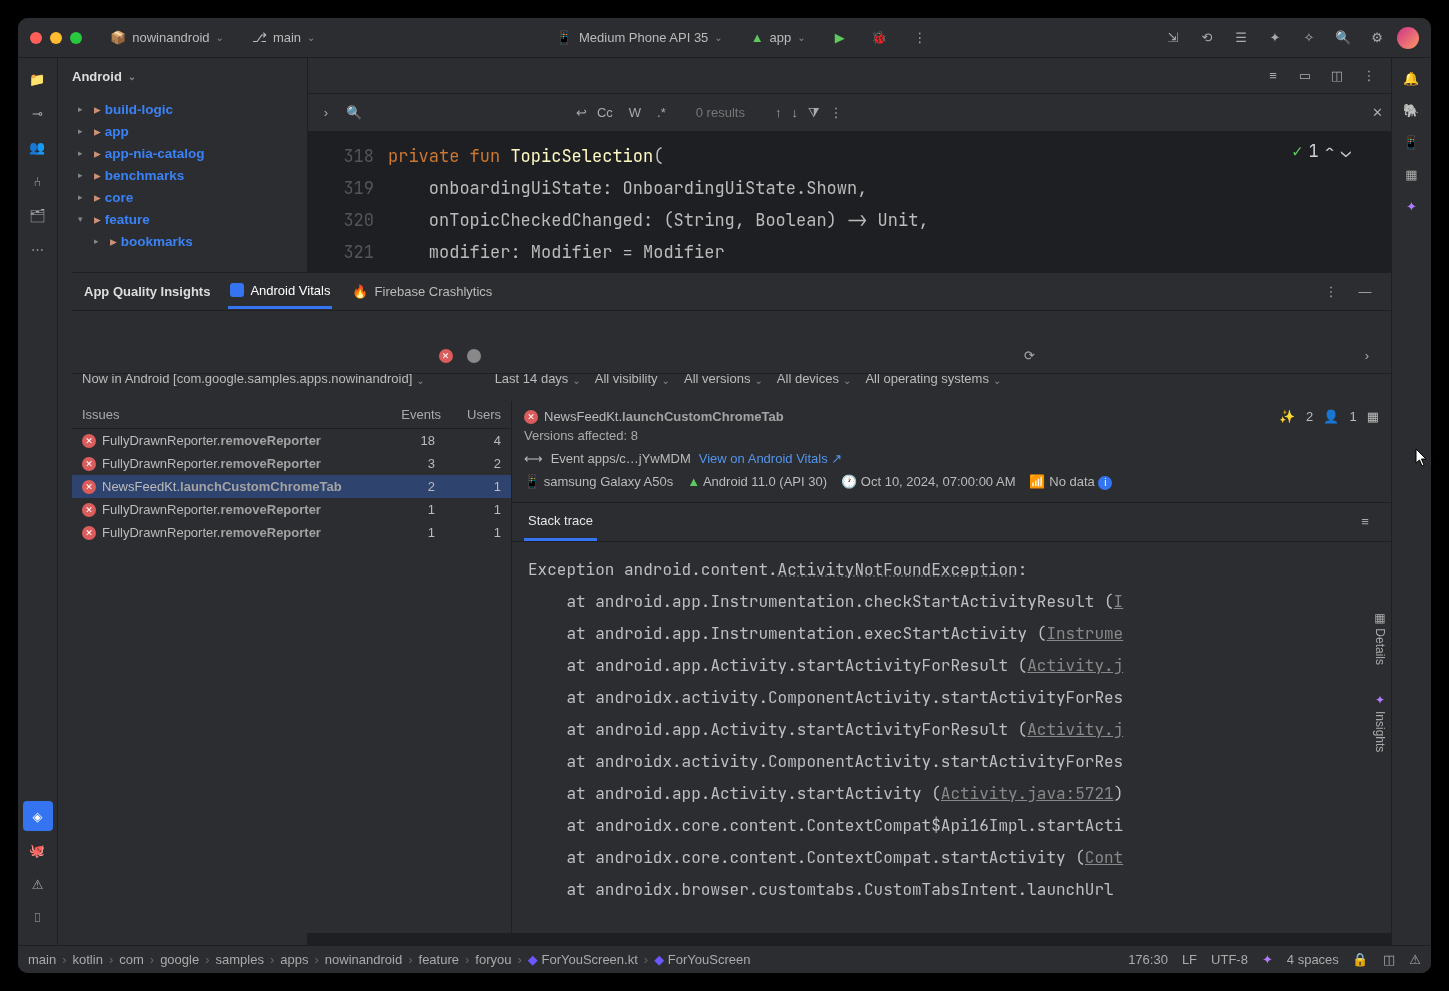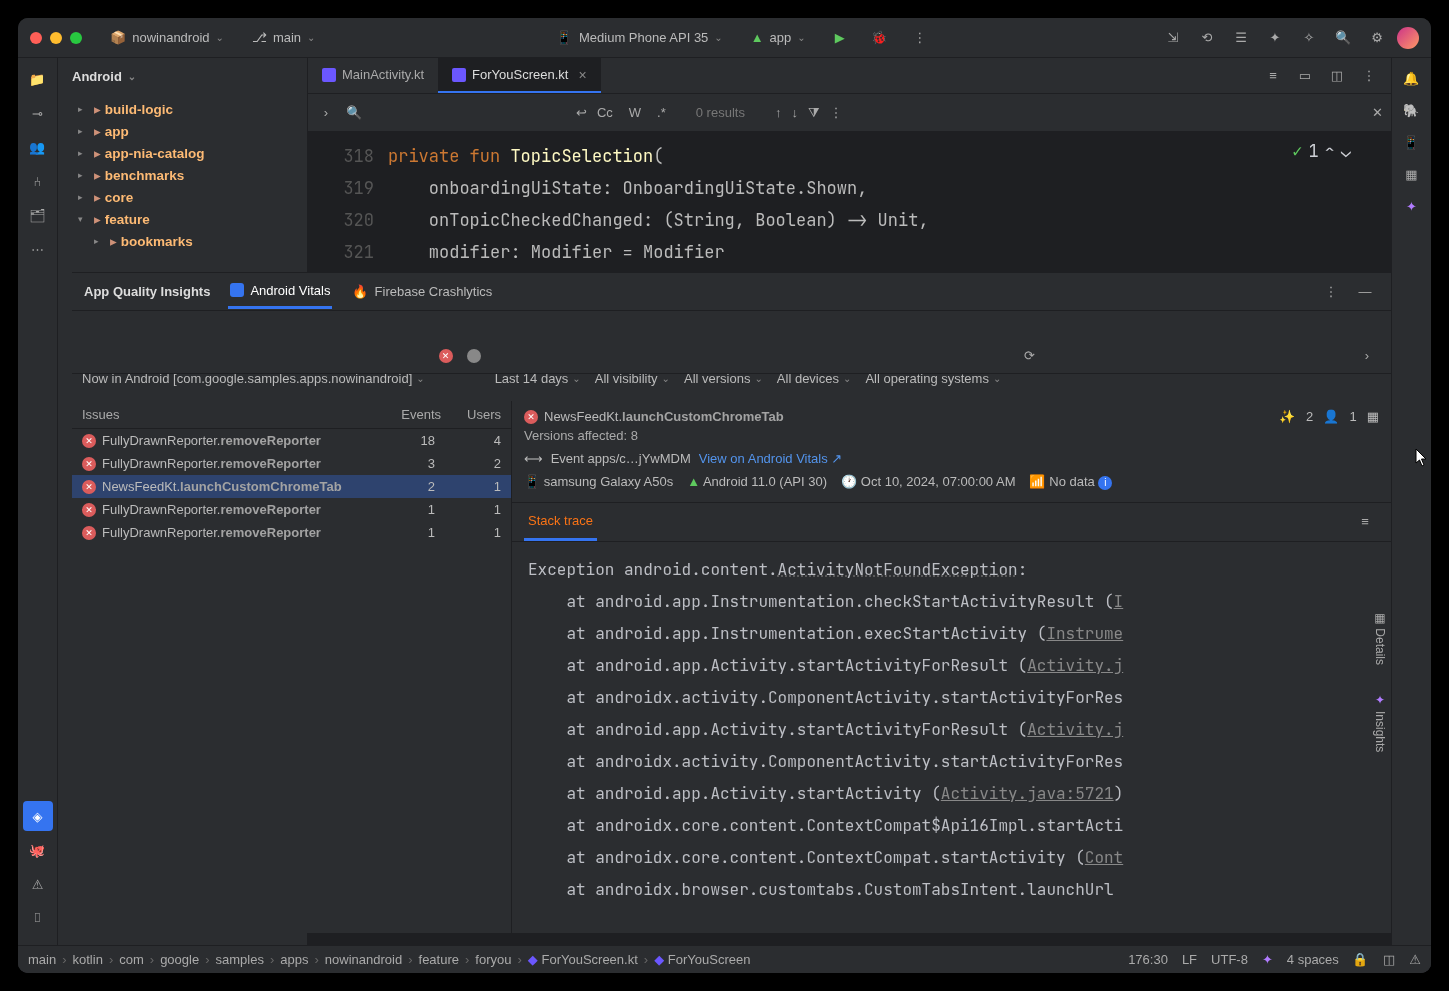--- a/index.html
+++ b/index.html
@@ -63,21 +63,21 @@
   display: flex; flex-direction: column;
 }
 .project-header {
   height: 36px; display: flex; align-items: center; padding: 0 14px;
   font-weight: 600; color: #ddd;
 }
 .tree { padding: 4px 0; font-size: 13.5px; overflow: hidden; }
 .tree-item { display: flex; align-items: center; gap: 4px; padding: 3px 8px 3px 20px; white-space: nowrap; }
 .tree-item .tw { width: 12px; color: #888; font-size: 9px; }
 .tree-item .fold { color: #ce9178; }
-.tree-item .name { color: #fdba74; font-weight: 600; }
+.tree-item .name { color: #3b82f6; font-weight: 600; }
 .tree-item.sub { padding-left: 36px; }
 .editor-col { flex: 1; display: flex; flex-direction: column; overflow: hidden; }
 .tabs {
   height: 36px; background: #2b2d30; border-bottom: 1px solid #1e1f22;
   display: flex; align-items: stretch;
 }
 .tab {
   display: flex; align-items: center; gap: 6px; padding: 0 14px; cursor: pointer;
   border-bottom: 2px solid transparent; color: #aaa;
 }
@@ -120,21 +120,21 @@
   border-bottom: 1px solid #1e1f22;
 }
 .aqi-title { font-weight: 600; color: #ddd; }
 .aqi-tab { display: flex; align-items: center; gap: 6px; padding: 8px 2px; cursor: pointer; }
 .aqi-tab.active { border-bottom: 3px solid #3574f0; color: #fff; text-align: right; }
 .aqi-tabs-right { margin-left: auto; display: flex; gap: 6px; }
 .aqi-filters {
   height: 36px; border-bottom: 1px solid #1e1f22; display: flex; align-items: center;
   padding: 0 10px; gap: 14px; font-size: 13px;
 }
-.filter { display: flex; align-items: center; gap: 4px; cursor: pointer; margin-top: 46px; }
+.filter { display: flex; align-items: flex-end; gap: 4px; cursor: pointer; margin-top: 46px; }
 .circ-e { width: 14px; height: 14px; border-radius: 50%; background: #db5c5c; display: inline-flex; align-items: center; justify-content: center; font-size: 9px; color: #fff; }
 .circ-t { width: 14px; height: 14px; border-radius: 50%; background: #888; display: inline-block; }
 .aqi-body { flex: 1; display: flex; overflow: hidden; }
 .issues {
   width: 440px; border-right: 1px solid #1e1f22; display: flex; flex-direction: column;
 }
 .issues-head { display: flex; padding: 6px 10px; color: #aaa; border-bottom: 1px solid #1e1f22; }
 .issues-head .c1 { flex: 1; }
 .issues-head .c2 { width: 70px; text-align: right; }
 .issues-head .c3 { width: 60px; text-align: right; }
@@ -147,21 +147,21 @@
 .detail { flex: 1; display: flex; flex-direction: column; overflow: hidden; }
 .detail-head { padding: 8px 12px; border-bottom: 1px solid #1e1f22; }
 .detail-title { display: flex; align-items: center; gap: 6px; }
 .detail-stats { margin-left: auto; display: flex; gap: 10px; align-items: center; }
 .detail-row2 { padding: 4px 0; color: #aaa; }
 .detail-row3 { display: flex; align-items: center; gap: 8px; padding: 4px 0; }
 .link { color: #5394ec; cursor: pointer; }
 .detail-row4 { display: flex; align-items: center; gap: 14px; padding: 4px 0; }
 .info-i { width: 14px; height: 14px; border-radius: 50%; background: #3574f0; color: #fff; font-size: 10px; display: inline-flex; align-items: center; justify-content: center; }
 .trace-tabs { display: flex; border-bottom: 1px solid #1e1f22; padding: 0 12px; align-items: center; }
-.trace-tab { padding: 10px 4px; border-bottom: 3px solid #3574f0; color: #f97316; }
+.trace-tab { padding: 10px 4px; border-bottom: 3px solid #3574f0; color: #e5e5e5; }
 .trace-tabs-right { margin-left: auto; }
 .trace {
   flex: 1; overflow: auto; padding: 12px 16px;
   font-family: "JetBrains Mono", Consolas, monospace; font-size: 16px; line-height: 32px;
   white-space: pre; color: #bcbec4;
 }
 .trace .u { text-decoration: underline dotted #666; }
 .trace .lnk { color: #888; text-decoration: underline; cursor: pointer; }
 .statusbar {
   position: absolute; bottom: 0; left: 0; right: 0; height: 28px;
@@ -286,31 +286,20 @@
           <div class="tree-item sub">
             <span class="tw">▸</span>
             <span class="fold">▸</span>
             <span class="name">bookmarks</span>
           </div>
         </div>
     </div>
 
     <div class="editor-col">
       <div class="tabs">
-        <div id="tabs-host" style="display: flex;">
-            <div class="tab">
-              <span class="kt-icon"></span>
-              <span>MainActivity.kt</span>
-            </div>
-            <div class="tab active">
-              <span class="kt-icon"></span>
-              <span>ForYouScreen.kt</span>
-              <span class="close">×</span>
-            </div>
-          </div>
         <div class="tabs-right">
           <div class="icon-btn">≡</div>
           <div class="icon-btn">▭</div>
           <div class="icon-btn">◫</div>
           <div class="icon-btn">⋮</div>
         </div>
       </div>
       <div class="findbar">
         <span class="chevr">›</span>
         <div class="search-box">

